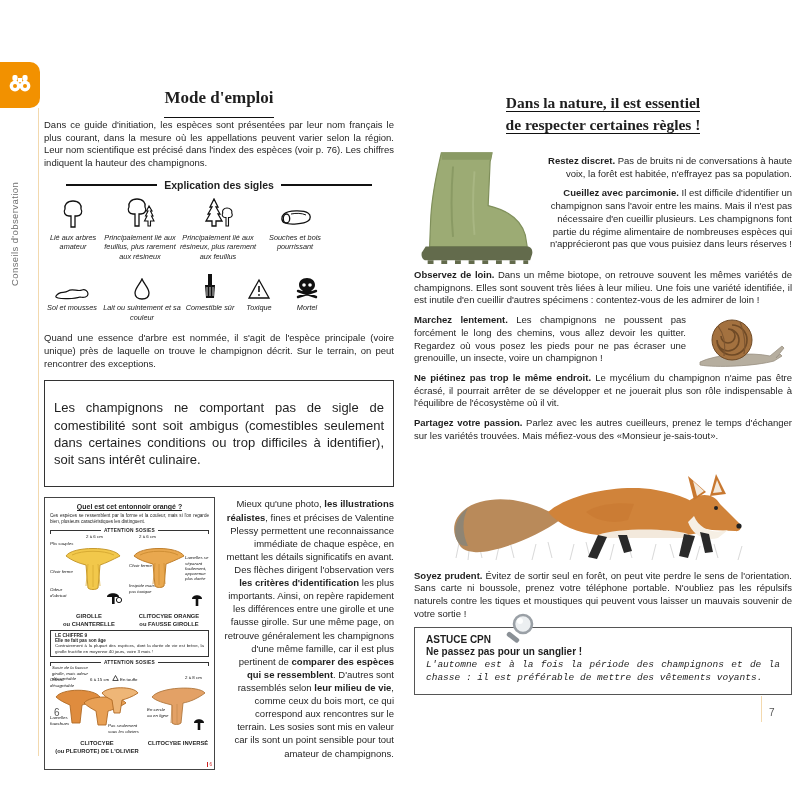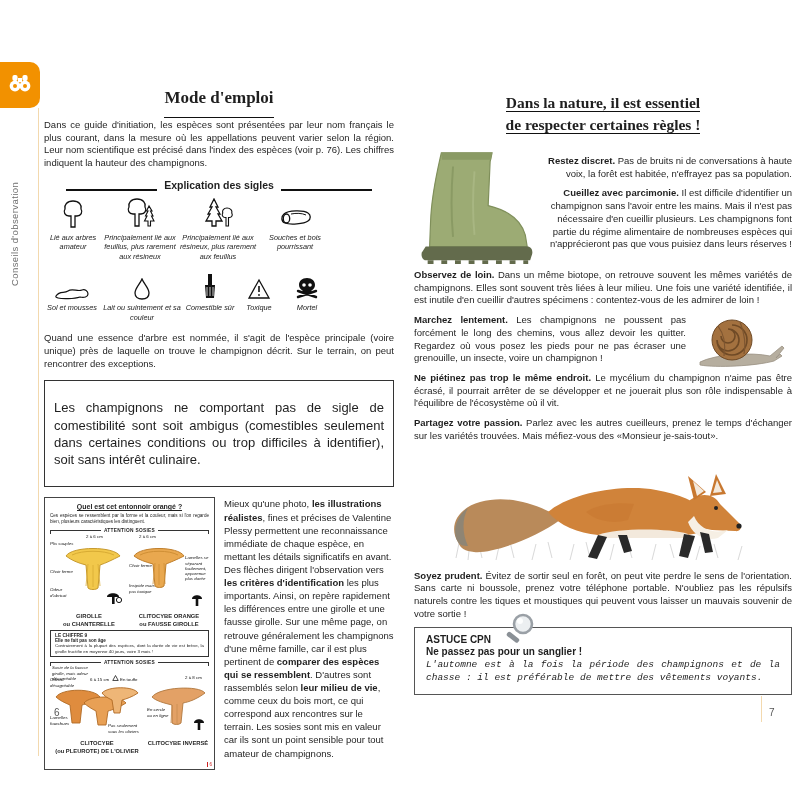--- a/index.html
+++ b/index.html
@@ -11,21 +11,21 @@
   .side-tab{position:absolute;left:0;top:62px;width:40px;height:46px;background:#F29100;
             border-radius:0 10px 10px 0;display:flex;align-items:center;justify-content:center;}
   .side-line{position:absolute;left:38px;top:108px;width:1px;height:648px;background:#f3d9ae;}
   .side-label{position:absolute;left:9px;top:116px;writing-mode:vertical-rl;transform:rotate(180deg);
               font-size:9.5px;color:#6e6e6e;letter-spacing:.4px;height:170px;}
   
   .page-left{position:absolute;left:44px;top:88px;width:350px;}
   .lp-title{text-align:center;font-size:17px;font-weight:bold;}
   .lp-title span{border-bottom:1.6px solid #111;padding-bottom:10px;}
   .lp-intro{font-size:9.5px;line-height:1.33;text-align:justify;margin-top:11px;}
-  .sig-head{display:flex;align-items:flex-end;gap:7px;margin-top:9px;padding:0 22px;}
+  .sig-head{display:flex;align-items:center;gap:7px;margin-top:9px;padding:0 22px;}
   .sig-head .ln{flex:1;height:1.6px;background:#111;}
   .sig-head .tx{font-weight:bold;font-size:10.5px;}
   .sig-row{display:flex;margin-top:7px;}
   .sig{display:flex;flex-direction:column;align-items:center;}
   .sig .ic{height:32px;display:flex;align-items:flex-end;justify-content:center;}
   .sig .lb{font-size:7.3px;font-style:italic;text-align:center;line-height:1.3;margin-top:3px;color:#222;}
   .lp-par{font-size:9.5px;line-height:1.33;text-align:justify;margin-top:10px;}
   .note-box{border:1.2px solid #333;padding:18px 9px;margin-top:10px;font-size:13px;
             line-height:1.33;text-align:justify;}
   .lp-bottom{display:flex;margin-top:10px;gap:9px;}
@@ -43,21 +43,21 @@
   .mrow{display:flex;justify-content:space-between;position:relative;}
   .mcol{position:relative;}
   .tiny{position:absolute;font-size:4.4px;line-height:1.2;color:#111;}
   .tiny.i{font-style:italic;}
   .mname{font-size:5.8px;font-weight:bold;text-align:center;line-height:1.35;}
   .chiffre{border:.8px solid #333;padding:2px 4px;margin-top:2px;}
   .chiffre .c1{font-size:4.8px;font-weight:bold;}
   .chiffre .c2{font-size:4.6px;font-weight:bold;}
   .chiffre .c3{font-size:4.4px;line-height:1.25;text-align:justify;color:#222;}
   .fig-credit{position:absolute;right:2px;bottom:2px;font-size:4.5px;color:#c22;border-left:.8px solid #c22;padding-left:1px;}
-  .col-text{font-size:9.5px;line-height:1.38;text-align:left;}
+  .col-text{font-size:9.5px;line-height:1.38;text-align:right;}
   
   .page-right{position:absolute;left:414px;top:92px;width:378px;}
   .rp-title{text-align:center;font-size:15.5px;font-weight:bold;line-height:1.45;}
   .rp-title span{border-bottom:1.6px solid #111;padding-bottom:0px;}
   .rule{font-size:9.5px;line-height:1.34;text-align:justify;margin:0 0 7px 0;}
   .rule b::after{content:" ";}
   .boot-row{display:flex;margin-top:10px;gap:6px;align-items:flex-start;}
   .boot-rules{flex:1;padding-top:8px;}
   .boot-rules .rule{text-align:right;}
   .snail-row{display:flex;gap:8px;align-items:flex-start;}

